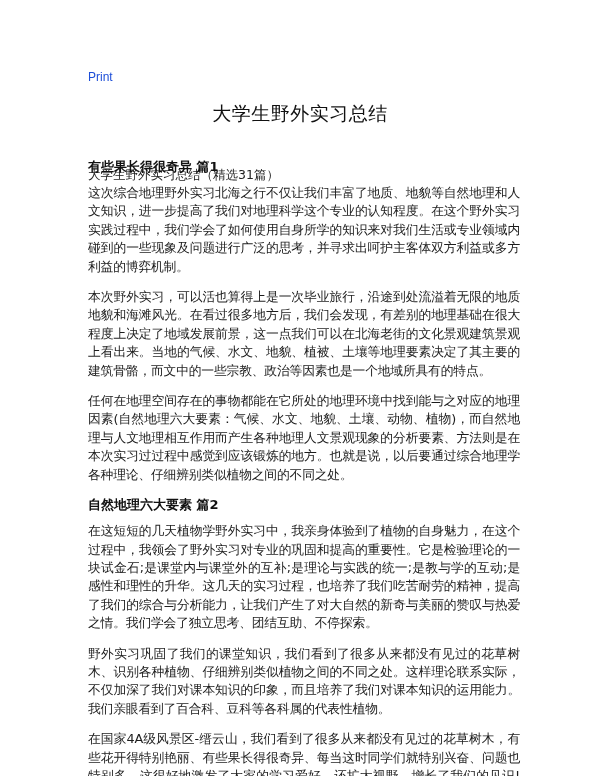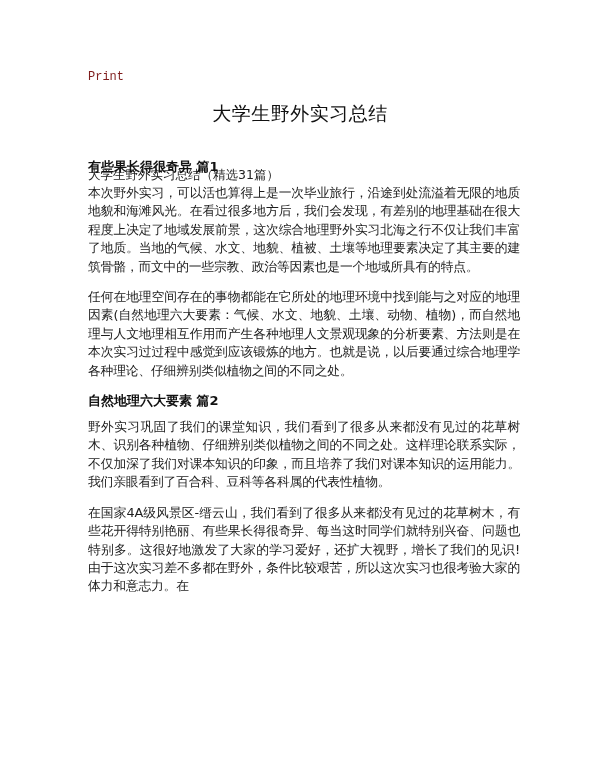--- a/index.html
+++ b/index.html
@@ -1,41 +1,43 @@
 <!DOCTYPE html>
 <html><head>
 <meta charset="utf-8">
 <style>
   html, body { margin: 0; padding: 0; background: #ffffff; }
   body { width: 600px; height: 776px; overflow: hidden; position: relative;
          font-family: "DejaVu Sans", "Liberation Sans", sans-serif; color: #1a1a1a; }
   .page { position: absolute; left: 0; top: 0; width: 600px; height: 776px; }
-  .print { position: absolute; left: 88px; top: 70px; font-family: Liberation Mono, monospace;
-           font-size: 12px; color: #7f1d1d; }
+  .print { position: absolute; left: 88px; top: 70px; font-family: Liberation Sans, sans-serif;
+           font-size: 12px; color: #1d4ed8; }
   .title { position: absolute; left: 0; top: 101px; width: 600px; text-align: center;
            font-size: 19px; font-weight: normal; color: #111; letter-spacing: 0.5px; }
   .subtitle { position: absolute; left: 88px; top: 138px; font-size: 12.5px; color: #222; margin-top: 29px; }
   .content { position: absolute; left: 88px; top: 158px; width: 432px; }
   .section-heading { font-size: 13px; font-weight: bold; color: #111; margin: 0 0 8px 0; line-height: 18px; }
   .para { font-size: 12.8px; line-height: 18.4px; margin: 0 0 12px 0; color: #1c1c1c;
           text-align: justify; letter-spacing: -0.2px; }
 </style>
 </head>
 <body>
 
 <div class="page">
   <div class="print">Print</div>
   <h1 class="title" style="margin:0;">大学生野外实习总结</h1>
   <div class="subtitle">大学生野外实习总结（精选31篇）</div>
 
   <div class="content">
     <section>
       <h2 class="section-heading">有些果长得很奇异 篇1</h2>
-      <p class="para">本次野外实习，可以活也算得上是一次毕业旅行，沿途到处流溢着无限的地质地貌和海滩风光。在看过很多地方后，我们会发现，有差别的地理基础在很大程度上决定了地域发展前景，这次综合地理野外实习北海之行不仅让我们丰富了地质。当地的气候、水文、地貌、植被、土壤等地理要素决定了其主要的建筑骨骼，而文中的一些宗教、政治等因素也是一个地域所具有的特点。</p>
+      <p class="para">这次综合地理野外实习北海之行不仅让我们丰富了地质、地貌等自然地理和人文知识，进一步提高了我们对地理科学这个专业的认知程度。在这个野外实习实践过程中，我们学会了如何使用自身所学的知识来对我们生活或专业领域内碰到的一些现象及问题进行广泛的思考，并寻求出呵护主客体双方利益或多方利益的博弈机制。</p>
+      <p class="para">本次野外实习，可以活也算得上是一次毕业旅行，沿途到处流溢着无限的地质地貌和海滩风光。在看过很多地方后，我们会发现，有差别的地理基础在很大程度上决定了地域发展前景，这一点我们可以在北海老街的文化景观建筑景观上看出来。当地的气候、水文、地貌、植被、土壤等地理要素决定了其主要的建筑骨骼，而文中的一些宗教、政治等因素也是一个地域所具有的特点。</p>
       <p class="para">任何在地理空间存在的事物都能在它所处的地理环境中找到能与之对应的地理因素(自然地理六大要素：气候、水文、地貌、土壤、动物、植物)，而自然地理与人文地理相互作用而产生各种地理人文景观现象的分析要素、方法则是在本次实习过过程中感觉到应该锻炼的地方。也就是说，以后要通过综合地理学各种理论、仔细辨别类似植物之间的不同之处。</p>
     </section>
     <section>
       <h2 class="section-heading">自然地理六大要素 篇2</h2>
+      <p class="para">在这短短的几天植物学野外实习中，我亲身体验到了植物的自身魅力，在这个过程中，我领会了野外实习对专业的巩固和提高的重要性。它是检验理论的一块试金石;是课堂内与课堂外的互补;是理论与实践的统一;是教与学的互动;是感性和理性的升华。这几天的实习过程，也培养了我们吃苦耐劳的精神，提高了我们的综合与分析能力，让我们产生了对大自然的新奇与美丽的赞叹与热爱之情。我们学会了独立思考、团结互助、不停探索。</p>
       <p class="para">野外实习巩固了我们的课堂知识，我们看到了很多从来都没有见过的花草树木、识别各种植物、仔细辨别类似植物之间的不同之处。这样理论联系实际，不仅加深了我们对课本知识的印象，而且培养了我们对课本知识的运用能力。我们亲眼看到了百合科、豆科等各科属的代表性植物。</p>
       <p class="para">在国家4A级风景区-缙云山，我们看到了很多从来都没有见过的花草树木，有些花开得特别艳丽、有些果长得很奇异、每当这时同学们就特别兴奋、问题也特别多。这很好地激发了大家的学习爱好，还扩大视野，增长了我们的见识!由于这次实习差不多都在野外，条件比较艰苦，所以这次实习也很考验大家的体力和意志力。在</p>
     </section>
   </div>
 </div>
 
 </body></html>

